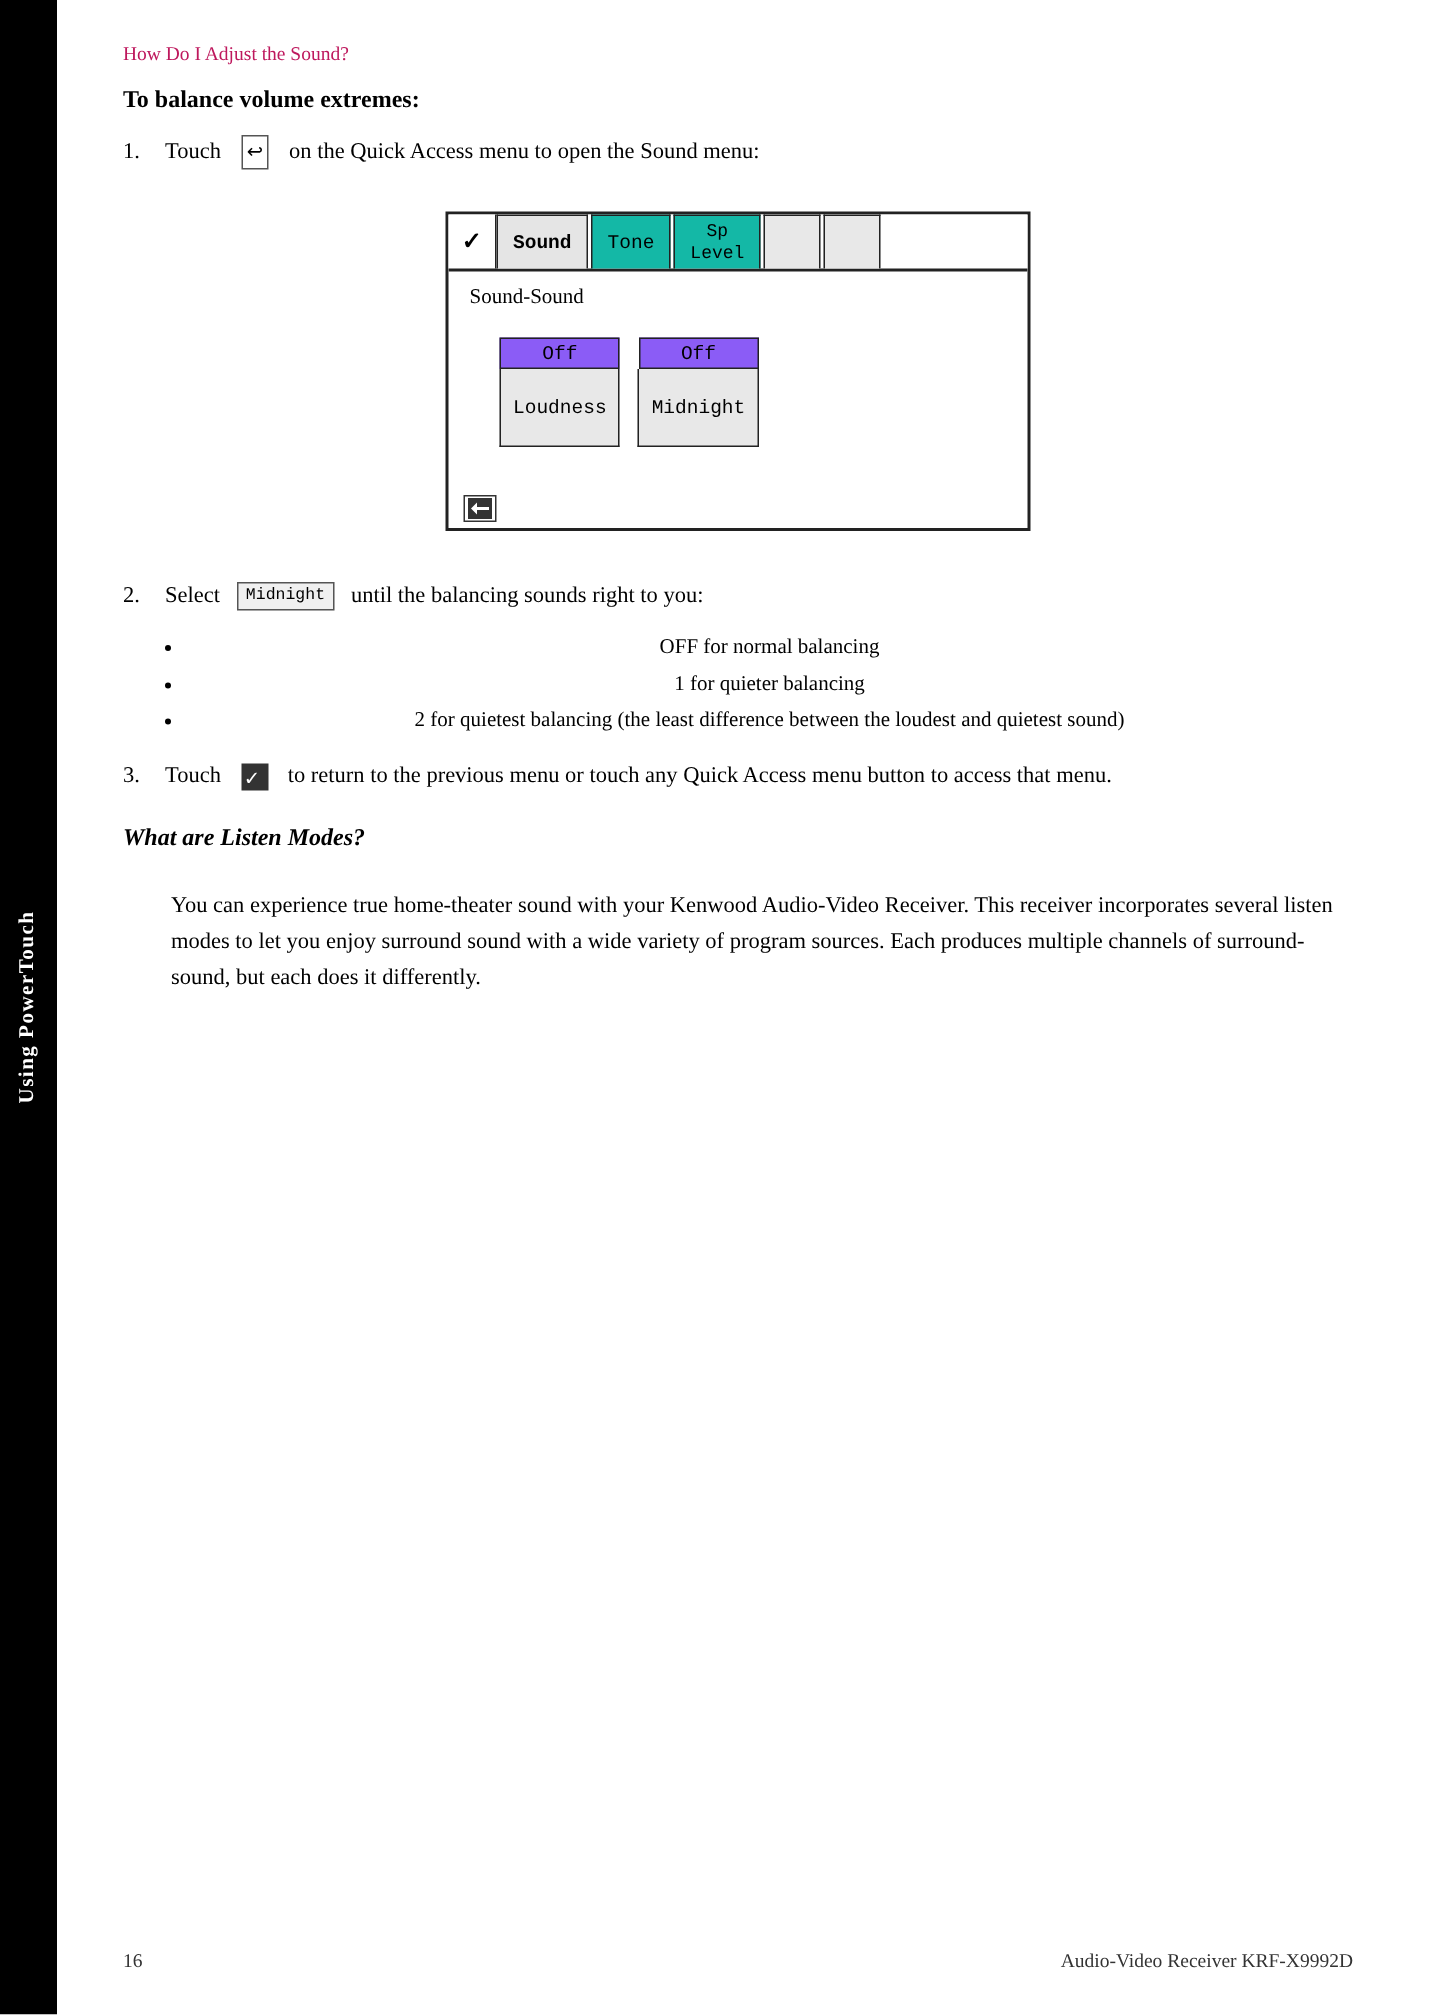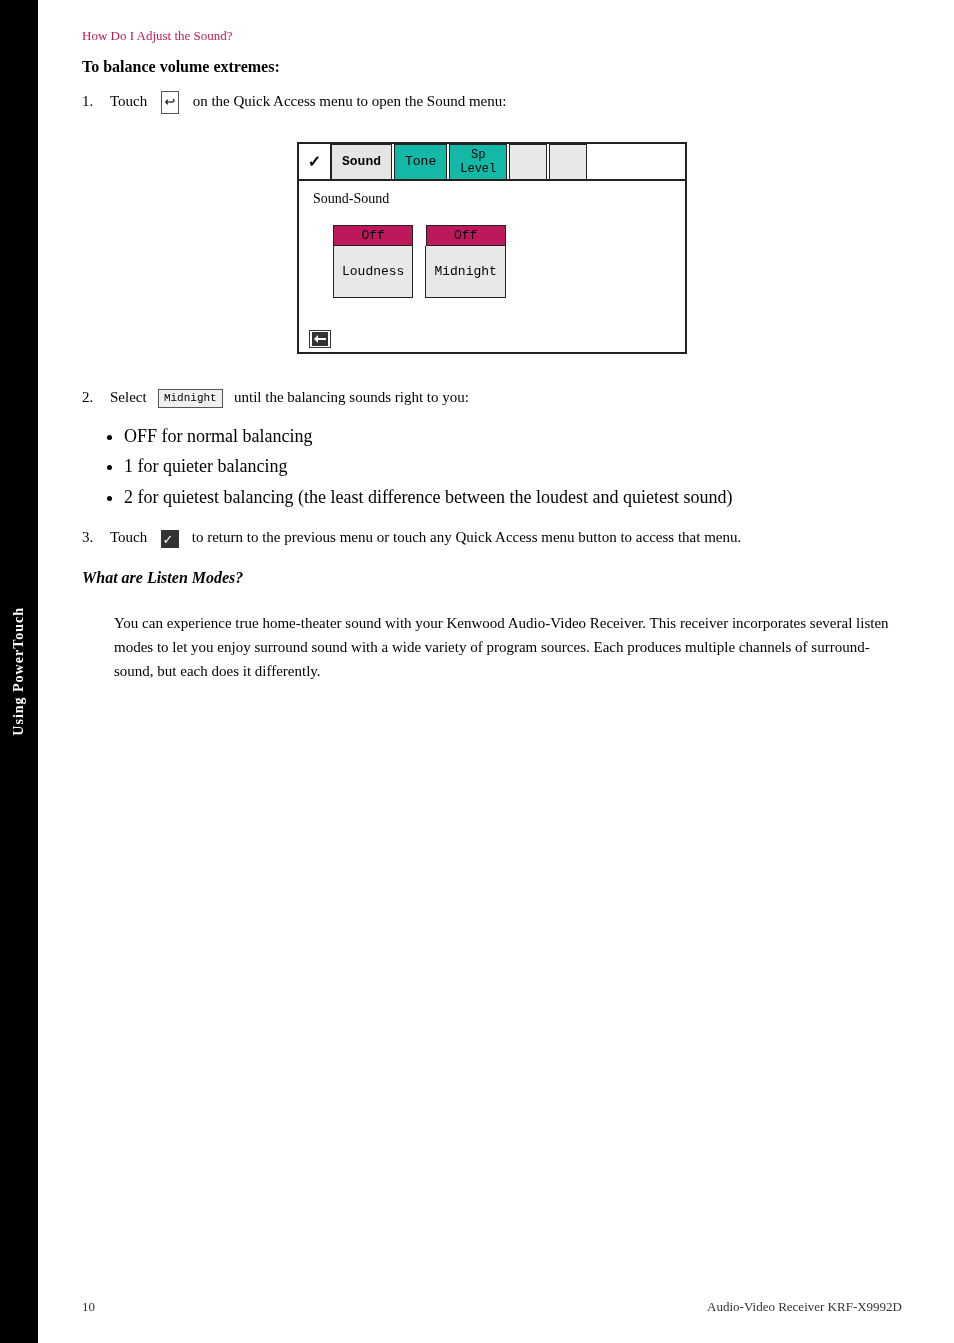--- a/index.html
+++ b/index.html
@@ -138,21 +138,21 @@
       gap: 0;
     }
 
     .ui-control-value {
       border: 1px solid #222;
       font-family: 'Courier New', monospace;
       font-size: 13px;
       padding: 2px 14px;
       min-width: 80px;
       text-align: center;
-      background: #be185d;
+      background: #8b5cf6;
     }
 
     .ui-control-label {
       border: 1px solid #222;
       font-family: 'Courier New', monospace;
       font-size: 13px;
       padding: 18px 8px;
       min-width: 80px;
       text-align: center;
       background: #e8e8e8;
@@ -236,23 +236,24 @@
       margin: 0 2px;
     }
 
     
     .bullet-list {
       list-style: disc;
       margin-left: 42px;
       margin-bottom: 14px;
     }
     .bullet-list li {
-      font-size: 18px;
+      font-size: 14px;
       line-height: 1.6;
       margin-bottom: 2px;
+      text-align: center;
     }
 
     
     .section-heading-2 {
       font-size: 16px;
       font-weight: bold;
       margin-top: 20px;
       margin-bottom: 24px;
       font-style: italic;
     }
@@ -367,18 +368,18 @@
           <span>&nbsp; to return to the previous menu or touch any Quick Access menu button to access that menu.</span>
         </span>
       </li>
     </ol>
 
     <div class="section-heading-2">What are Listen Modes?</div>
 
     <p class="para-text">You can experience true home-theater sound with your Kenwood Audio-Video Receiver. This receiver incorporates several listen modes to let you enjoy surround sound with a wide variety of program sources. Each produces multiple channels of surround-sound, but each does it differently.</p>
 
     <div class="page-footer">
-      <span>10</span>
+      <span>16</span>
       <span>Audio-Video Receiver KRF-X9992D</span>
     </div>
 
   </div>
 </div>
 
 </body></html>

